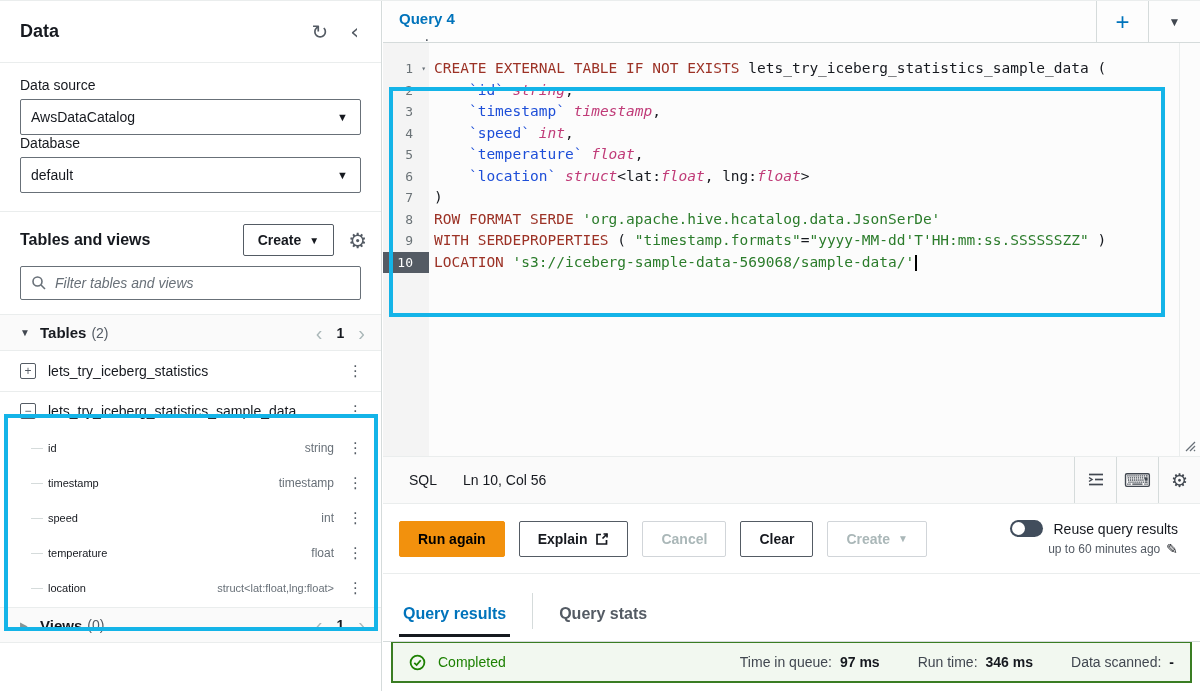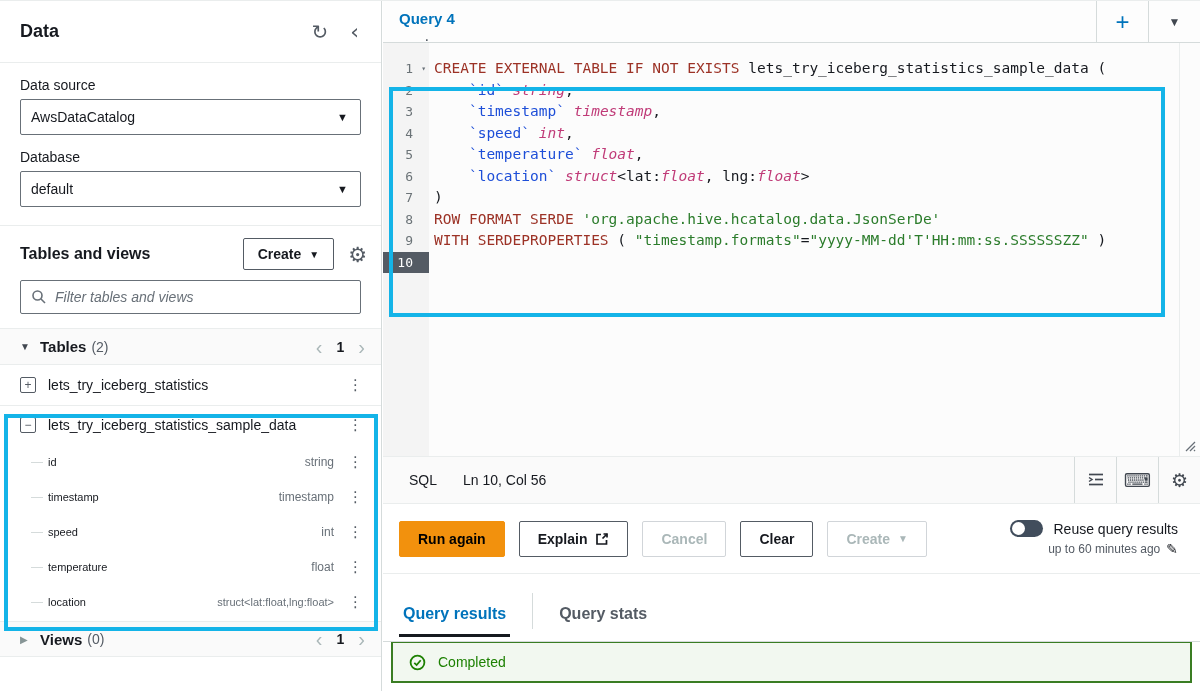--- a/index.html
+++ b/index.html
@@ -9,21 +9,21 @@
 
   
   .sidebar { position:absolute; left:0; top:0; width:382px; height:691px; border-right:1px solid #d5dbdb; background:#fff; }
   .sb-header { height:62px; display:flex; align-items:center; justify-content:space-between; padding:0 22px 0 20px; border-bottom:1px solid #eaeded; }
   .sb-title { font-size:18px; font-weight:bold; }
   .sb-header-icons { display:flex; align-items:center; gap:22px; color:#545b64; }
   .icon-refresh { font-size:20px; cursor:pointer; }
   .chev { font-family:"DejaVu Sans",sans-serif; font-size:22px; line-height:1; color:#545b64; cursor:pointer; }
   .sb-body { padding:14px 20px 16px; }
   .field-label { font-size:14px; margin-bottom:6px; }
-  .select-box { height:36px; border:1px solid #687078; border-radius:2px; display:flex; align-items:center; justify-content:space-between; padding:0 12px 0 10px; font-size:14px; margin-bottom:14px; background:#fff; cursor:pointer; }
+  .select-box { height:36px; border:1px solid #687078; border-radius:2px; display:flex; align-items:center; justify-content:space-between; padding:0 12px 0 10px; font-size:14px; background:#fff; cursor:pointer; }
   .select-box .dd-arrow { font-size:11px; color:#16191f; }
   .tv-header { border-top:1px solid #eaeded; padding:12px 14px 10px 20px; display:flex; align-items:center; justify-content:space-between; }
   .tv-title { font-size:16px; font-weight:bold; }
   .tv-right { display:flex; align-items:center; gap:14px; }
   .btn-create { height:32px; border:1px solid #545b64; border-radius:2px; background:#fff; font-size:14px; font-weight:bold; color:#16191f; padding:0 14px; display:flex; align-items:center; gap:8px; cursor:pointer; }
   .btn-create .dd-arrow { font-size:10px; }
   .icon-gear { font-size:21px; color:#545b64; cursor:pointer; line-height:1; }
   .filter-wrap { padding:0 20px 14px; }
   .filter-input { position:relative; height:34px; border:1px solid #687078; border-radius:2px; display:flex; align-items:center; padding:0 10px; gap:8px; }
   .filter-input input { border:none; outline:none; flex:1; font-size:14px; font-style:italic; color:#687078; font-family:inherit; background:transparent; }
@@ -273,20 +273,21 @@
         <div class="code-lines" id="code-lines">
             <div class="cl"><span class="tk-kw">CREATE EXTERNAL TABLE IF NOT EXISTS</span><span> lets_try_iceberg_statistics_sample_data (</span></div>
             <div class="cl"><span>    </span><span class="tk-bt">`id`</span><span> </span><span class="tk-ty">string</span><span>,</span></div>
             <div class="cl"><span>    </span><span class="tk-bt">`timestamp`</span><span> </span><span class="tk-ty">timestamp</span><span>,</span></div>
             <div class="cl"><span>    </span><span class="tk-bt">`speed`</span><span> </span><span class="tk-ty">int</span><span>,</span></div>
             <div class="cl"><span>    </span><span class="tk-bt">`temperature`</span><span> </span><span class="tk-ty">float</span><span>,</span></div>
             <div class="cl"><span>    </span><span class="tk-bt">`location`</span><span> </span><span class="tk-ty">struct</span><span>&lt;lat:</span><span class="tk-ty">float</span><span>, lng:</span><span class="tk-ty">float</span><span>&gt;</span></div>
             <div class="cl"><span>)</span></div>
             <div class="cl"><span class="tk-kw">ROW FORMAT SERDE</span><span> </span><span class="tk-str">'org.apache.hive.hcatalog.data.JsonSerDe'</span></div>
             <div class="cl"><span class="tk-kw">WITH SERDEPROPERTIES</span><span> ( </span><span class="tk-str">"timestamp.formats"</span><span>=</span><span class="tk-str">"yyyy-MM-dd'T'HH:mm:ss.SSSSSSZZ"</span><span> )</span></div>
+            <div class="cl"><span class="tk-kw">LOCATION</span><span> </span><span class="tk-str">'s3://iceberg-sample-data-569068/sample-data/'</span><span class="caret"></span></div>
           </div>
       </div>
       <div class="editor-scrollcol"></div>
       <svg class="resize-grip" viewBox="0 0 14 14">
         <line x1="4" y1="13" x2="13" y2="4" stroke="#687078" stroke-width="1.2"></line>
         <line x1="8" y1="13" x2="13" y2="8" stroke="#687078" stroke-width="1.2"></line>
         <line x1="12" y1="13" x2="13" y2="12" stroke="#687078" stroke-width="1.2"></line>
       </svg>
       <div class="hl-box hl-editor"></div>
     </div>
@@ -351,17 +352,31 @@
     </div>
 
     <div class="completed">
       <div class="comp-left">
         <svg width="17" height="17" viewBox="0 0 18 18">
           <circle cx="9" cy="9" r="7.3" fill="none" stroke="#1d8102" stroke-width="1.9"></circle>
           <polyline points="5.6,9.3 8.1,11.7 12.4,6.6" fill="none" stroke="#1d8102" stroke-width="1.9"></polyline>
         </svg>
         <span>Completed</span>
       </div>
+      <div class="comp-right">
+        <span class="stat">
+            <span>Time in queue:</span>
+            <b>97 ms</b>
+          </span>
+        <span class="stat">
+            <span>Run time:</span>
+            <b>346 ms</b>
+          </span>
+        <span class="stat">
+            <span>Data scanned:</span>
+            <b>-</b>
+          </span>
+      </div>
     </div>
   </div>
 
   <div class="rtabs-underline"></div>
 </div>
 
 </body></html>

